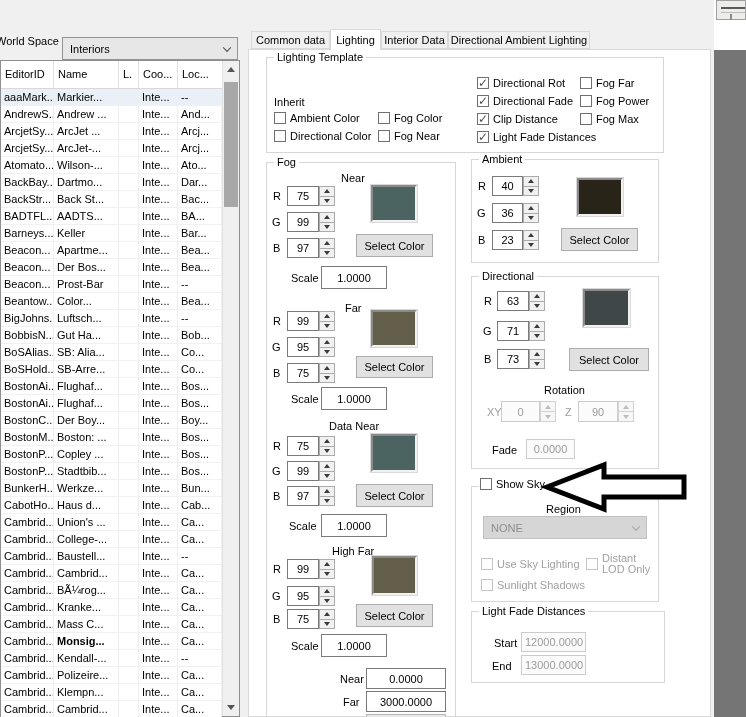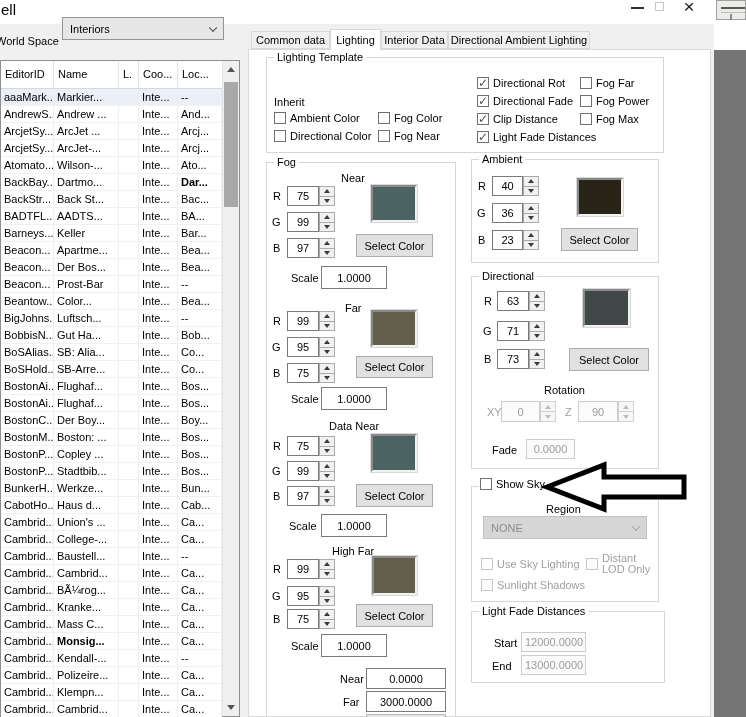--- a/index.html
+++ b/index.html
@@ -67,43 +67,31 @@
   .strip-white{position:absolute;left:714px;top:0;width:32px;height:50px;background:#fff}
   .strip-dark{position:absolute;left:714px;top:50px;width:32px;height:667px;background:#757575}
   .frag{position:absolute;left:716px;top:0;width:30px;height:20px;background:#ecece9;border:1px solid #a0a0a0}
   .arrow-svg{position:absolute;z-index:6}
 </style>
 </head>
 <body>
 
 <div class="screen">
 
-  <div class="titlebar">
-    <span class="win-title">ell</span>
-    <span class="winbtn" style="left:626px;width:22px">
-        <span class="min-bar"></span>
-      </span>
-    <span class="winbtn" style="left:648px;width:22px">
-        <span class="max-box"></span>
-      </span>
-    <span class="winbtn" style="left:676px;width:26px">
-        <span class="close-x">×</span>
-      </span>
-  </div>
 
   <div class="strip-white"></div>
   <div class="strip-dark"></div>
   <div class="frag">
     <div class="abs" style="left:4px;top:6px;width:24px;height:2px;background:#5a5a5a"></div>
     <div class="abs" style="left:4px;top:11px;width:24px;height:1px;background:#bdbdbd"></div>
     <div class="abs" style="left:13px;top:13px;width:2px;height:6px;background:#8a8a8a"></div>
   </div>
 
   <span class="lbl" style="left:-4px;top:35px">World Space</span>
-  <div class="combo" style="left:62px;top:17px;width:162px;height:23px">
+  <div class="combo" style="left:62px;top:37px;width:176px;height:23px">
     <span>Interiors</span>
     <span class="chev"></span>
   </div>
 
   <div class="tbl">
     <div class="thead">
       <span class="hcell" style="left:0;width:53px">EditorID</span>
       <span class="hcell" style="left:53px;width:65px">Name</span>
       <span class="hcell" style="left:118px;width:20px">L.</span>
       <span class="hcell" style="left:138px;width:39px">Coo...</span>
@@ -143,21 +131,21 @@
           <span class="tcell" style="left: 53px; width: 65px;">Wilson-...</span>
           <span class="tcell" style="left: 118px; width: 20px;"></span>
           <span class="tcell" style="left: 138px; width: 39px;">Inte...</span>
           <span class="tcell" style="left: 177px; width: 44px;">Ato...</span>
         </div>
         <div class="trow">
           <span class="tcell" style="left: 0px; width: 53px;">BackBay...</span>
           <span class="tcell" style="left: 53px; width: 65px;">Dartmo...</span>
           <span class="tcell" style="left: 118px; width: 20px;"></span>
           <span class="tcell" style="left: 138px; width: 39px;">Inte...</span>
-          <span class="tcell" style="left: 177px; width: 44px; font-weight: bold;">Dar...</span>
+          <span class="tcell" style="left: 177px; width: 44px;">Dar...</span>
         </div>
         <div class="trow">
           <span class="tcell" style="left: 0px; width: 53px;">BackStr...</span>
           <span class="tcell" style="left: 53px; width: 65px;">Back St...</span>
           <span class="tcell" style="left: 118px; width: 20px;"></span>
           <span class="tcell" style="left: 138px; width: 39px;">Inte...</span>
           <span class="tcell" style="left: 177px; width: 44px;">Bac...</span>
         </div>
         <div class="trow">
           <span class="tcell" style="left: 0px; width: 53px;">BADTFL...</span>

